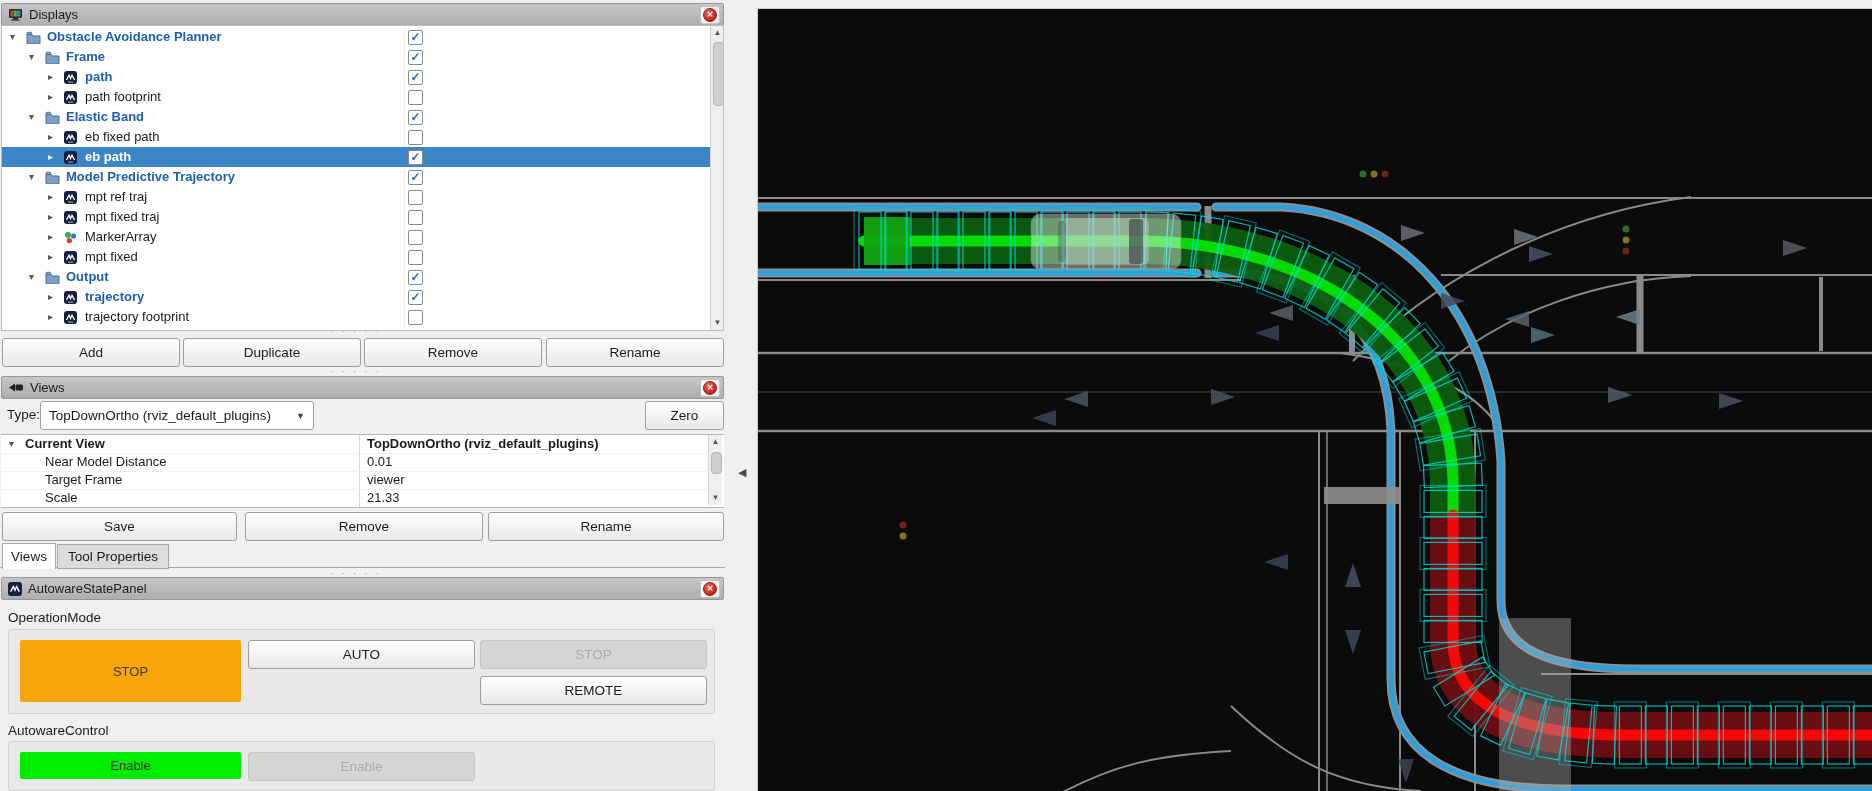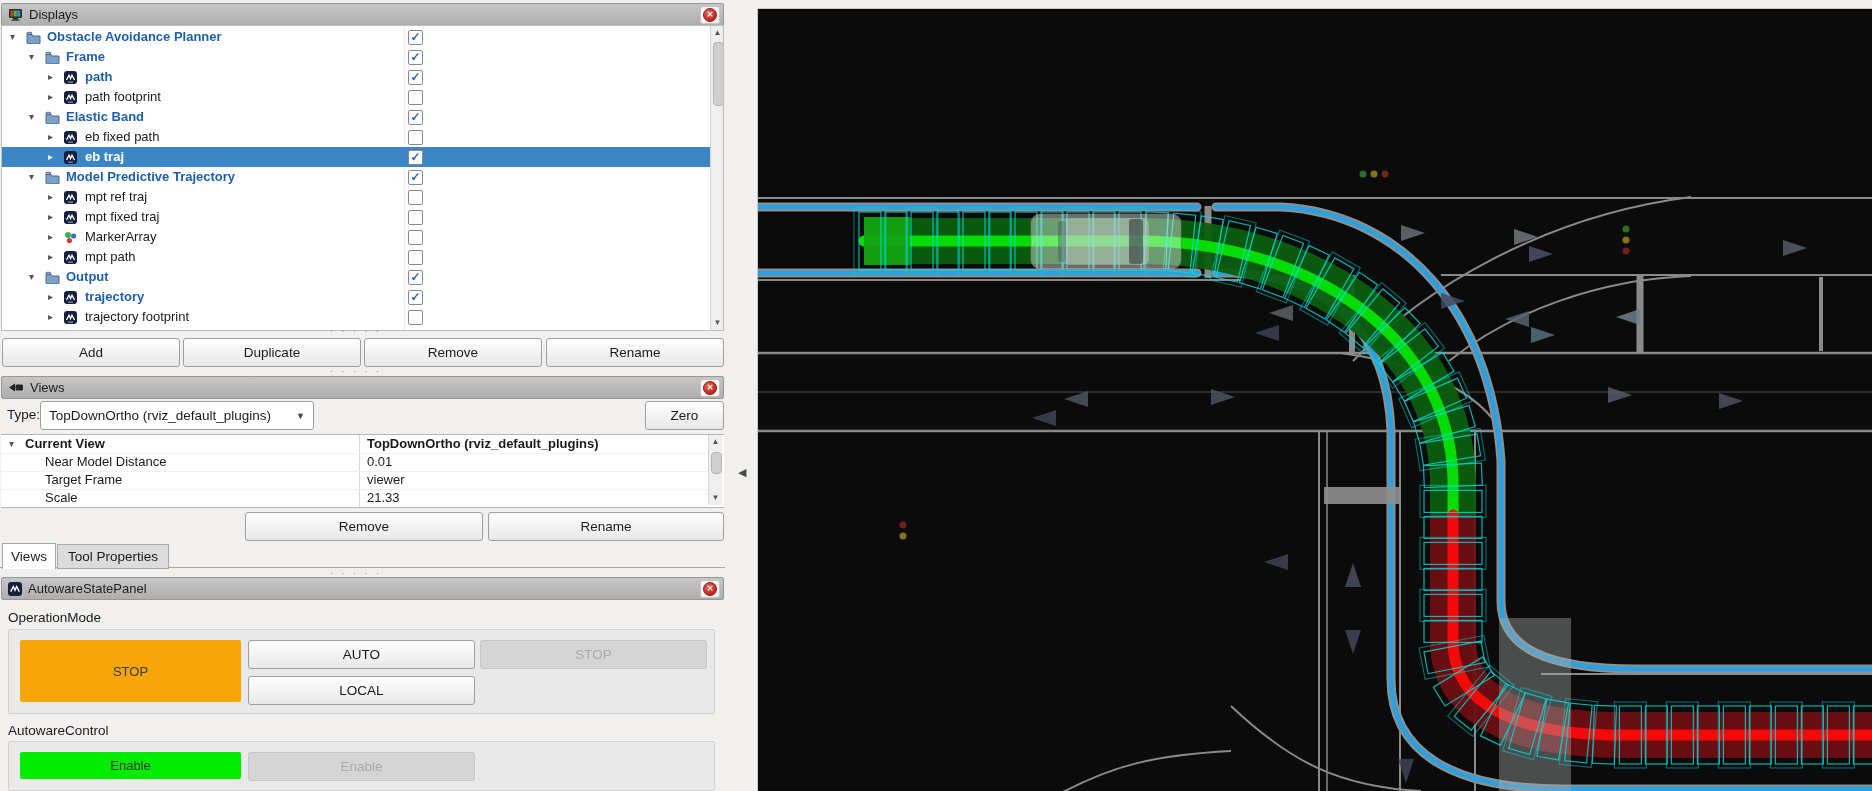--- a/index.html
+++ b/index.html
@@ -158,21 +158,21 @@
             <span class="tlabel plain" style="left:83px">eb fixed path</span>
             <span class="cb"></span>
           </div>
           <div class="trow selected" style="top: 121px;">
             <span class="arr" style="left:46px">▸</span>
             <span class="ticon" style="left:62px"><svg width="13" height="13" viewBox="0 0 13 13">
                 <rect x="0" y="0" width="13" height="13" rx="3" fill="#16203E"></rect>
                 <path d="M2.5 9 L5 4.2 L6.5 7.6 L8 4.2 L10.5 9" stroke="#fff" stroke-width="1.3" fill="none"></path>
                 <rect x="4" y="10.6" width="5" height="1.1" fill="#9aa3b8"></rect>
               </svg></span>
-            <span class="tlabel em" style="left:83px">eb traj</span>
+            <span class="tlabel em" style="left:83px">eb path</span>
             <span class="cb">✓</span>
           </div>
           <div class="trow" style="top: 141px;">
             <span class="arr" style="left:27px">▾</span>
             <span class="ticon" style="left:43px"><svg width="15" height="13" viewBox="0 0 15 13">
                 <path d="M1 3.5 h5 l1 1.5 h7 v7 a1 1 0 0 1 -1 1 h-11 a1 1 0 0 1 -1 -1 z" fill="#7DA0C8" stroke="#49688C" stroke-width="1"></path>
                 <path d="M1 3.5 v-1.2 a1 1 0 0 1 1-1 h3.2 l0.8 2.2 z" fill="#93B3D6" stroke="#49688C" stroke-width="1"></path>
               </svg></span>
             <span class="tlabel em" style="left:64px">Model Predictive Trajectory</span>
             <span class="cb">✓</span>
@@ -207,21 +207,21 @@
             <span class="tlabel plain" style="left:83px">MarkerArray</span>
             <span class="cb"></span>
           </div>
           <div class="trow" style="top: 221px;">
             <span class="arr" style="left:46px">▸</span>
             <span class="ticon" style="left:62px"><svg width="13" height="13" viewBox="0 0 13 13">
                 <rect x="0" y="0" width="13" height="13" rx="3" fill="#16203E"></rect>
                 <path d="M2.5 9 L5 4.2 L6.5 7.6 L8 4.2 L10.5 9" stroke="#fff" stroke-width="1.3" fill="none"></path>
                 <rect x="4" y="10.6" width="5" height="1.1" fill="#9aa3b8"></rect>
               </svg></span>
-            <span class="tlabel plain" style="left:83px">mpt path</span>
+            <span class="tlabel plain" style="left:83px">mpt fixed</span>
             <span class="cb"></span>
           </div>
           <div class="trow" style="top: 241px;">
             <span class="arr" style="left:27px">▾</span>
             <span class="ticon" style="left:43px"><svg width="15" height="13" viewBox="0 0 15 13">
                 <path d="M1 3.5 h5 l1 1.5 h7 v7 a1 1 0 0 1 -1 1 h-11 a1 1 0 0 1 -1 -1 z" fill="#7DA0C8" stroke="#49688C" stroke-width="1"></path>
                 <path d="M1 3.5 v-1.2 a1 1 0 0 1 1-1 h3.2 l0.8 2.2 z" fill="#93B3D6" stroke="#49688C" stroke-width="1"></path>
               </svg></span>
             <span class="tlabel em" style="left:64px">Output</span>
             <span class="cb">✓</span>
@@ -304,20 +304,21 @@
             <span class="gval">21.33</span>
           </div>
         </div>
       <div class="vscroll" style="left:707px;top:0;height:70px">
         <div class="sarr" style="top:0">▲</div>
         <div class="sthumb" style="top:17px;height:20px"></div>
         <div class="sarr" style="bottom:0">▼</div>
       </div>
     </div>
 
+    <div class="btn" style="left:2px;top:512px;width:233px">Save</div>
     <div class="btn" style="left:245px;top:512px;width:236px">Remove</div>
     <div class="btn" style="left:488px;top:512px;width:234px">Rename</div>
 
     <div class="tabline" style="left:0;top:567px;width:725px"></div>
     <div class="tab active" style="left:2px;top:543px;width:52px">Views</div>
     <div class="tab inactive" style="left:57px;top:544px;width:110px">Tool Properties</div>
 
     <div class="dots" style="left:330px;top:568px">· · · · ·</div>
 
     <div class="titlebar" style="left:1px;top:577px;width:721px">
@@ -331,21 +332,21 @@
       <span class="closewrap">
           <span class="closedot">✕</span>
         </span>
     </div>
 
     <div class="flabel" style="left:8px;top:610px">OperationMode</div>
     <div class="group" style="left:8px;top:629px;width:705px;height:83px"></div>
     <div class="bigbtn" id="opmode-current" style="left: 20px; top: 640px; width: 221px; height: 62px; background: rgb(247, 165, 8);">STOP</div>
     <div class="btn" style="left:248px;top:640px;width:225px">AUTO</div>
     <div class="btn disabled" style="left:480px;top:640px;width:225px">STOP</div>
-    <div class="btn" style="left:248px;top:676px;width:225px">LOCAL</div>
+    <div class="btn" style="left:480px;top:676px;width:225px">REMOTE</div>
 
     <div class="flabel" style="left:8px;top:723px">AutowareControl</div>
     <div class="group" style="left:8px;top:741px;width:705px;height:48px"></div>
     <div class="bigbtn" id="awctl-current" style="left: 20px; top: 752px; width: 221px; height: 27px; background: rgb(0, 236, 0);">Enable</div>
     <div class="btn disabled" style="left:248px;top:752px;width:225px">Enable</div>
   </div>
 
   <div id="gutter">
     <div class="vdots"></div>
   </div>

